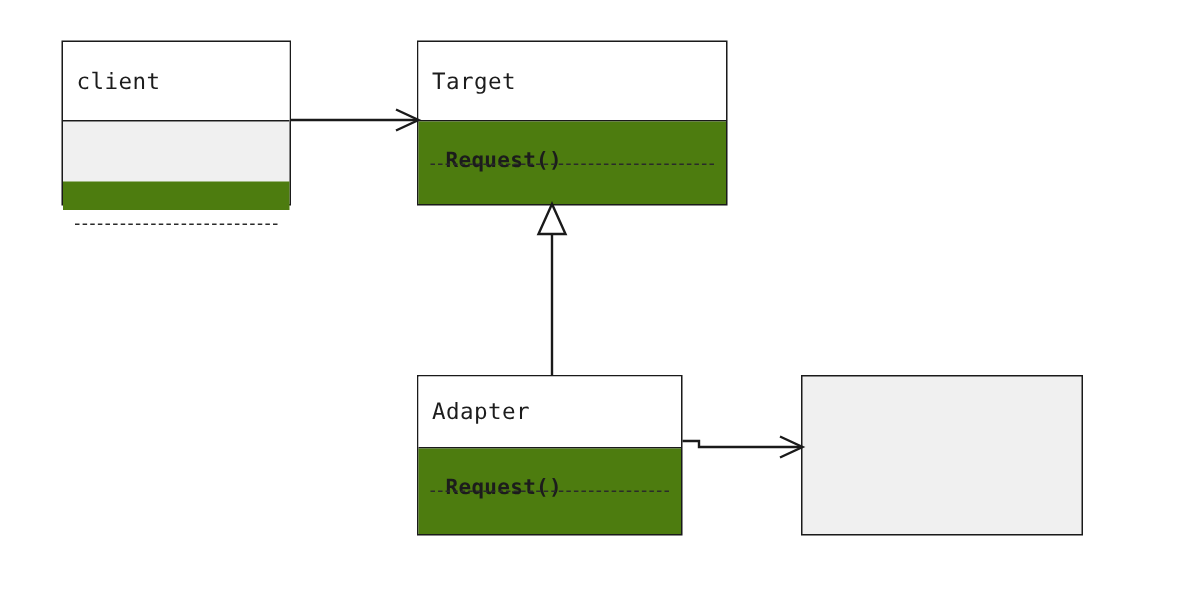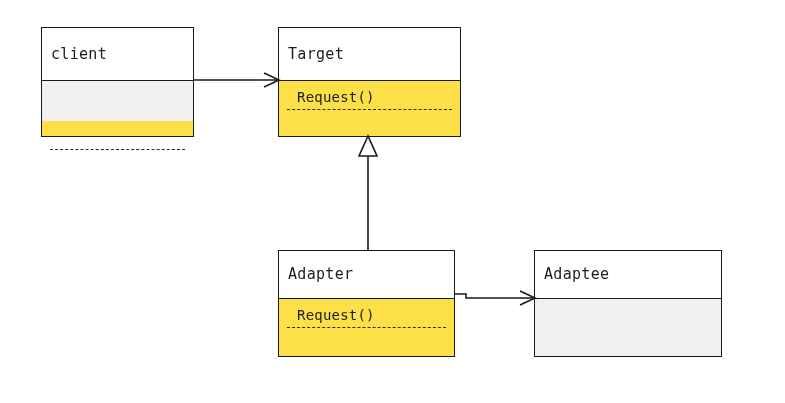--- a/index.html
+++ b/index.html
@@ -39,25 +39,26 @@
   }
   .uml-title {
     font-size: 15px;
     line-height: 1;
     color: #1c1c1c;
     letter-spacing: 0.3px;
     white-space: nowrap;
   }
   .uml-body {
     box-sizing: border-box;
-    background: #fde047;
+    background: #4d7c0f;
     flex: 1 1 auto;
     position: relative;
     padding-left: 18px;
-    padding-top: 9px;
+    padding-top: 19px;
+    font-weight: bold;
   }
   .uml-member {
     font-size: 14px;
     line-height: 1;
     color: #1c1c1c;
     letter-spacing: 0.2px;
     white-space: nowrap;
   }
   .uml-dash {
     position: absolute;
@@ -99,44 +100,41 @@
 
   <div class="uml-class" id="box-client" style="left:41px; top:27px; width:153px; height:110px;gap:40px;">
     <div class="uml-header" style="height:53px;">
       <span class="uml-title">client</span>
     </div>
     <div class="uml-body">
       <div class="uml-dash" style="top:28px;"></div>
     </div>
   </div>
 
-  <div class="uml-class" id="box-target" style="left:278px; top:27px; width:183px; height:110px;">
+  <div class="uml-class" id="box-target" style="left:278px; top:27px; width:207px; height:110px;">
     <div class="uml-header" style="height:53px;">
       <span class="uml-title">Target</span>
     </div>
     <div class="uml-body">
       <div class="uml-member">Request()</div>
       <div class="uml-dash" style="top:28px;"></div>
     </div>
   </div>
 
   <div class="uml-class" id="box-adapter" style="left:278px; top:250px; width:177px; height:107px;">
     <div class="uml-header" style="height:48px;text-align:center;">
       <span class="uml-title">Adapter</span>
     </div>
     <div class="uml-body">
       <div class="uml-member">Request()</div>
       <div class="uml-dash" style="top:28px;"></div>
     </div>
   </div>
 
   <div class="uml-class" id="box-adaptee" style="left:534px; top:250px; width:188px; height:107px;">
-    <div class="uml-header" style="height:48px;">
-      <span class="uml-title">Adaptee</span>
-    </div>
   </div>
 
   <svg id="connectors" viewBox="0 0 785 403">
 
      Target : association with open arrowhead --&gt;
     <g>
       <line class="edge-line" x1="194" y1="80" x2="278" y2="80"></line>
       <polyline class="edge-head-open" points="264,73 279,80 264,87"></polyline>
     </g>
 

